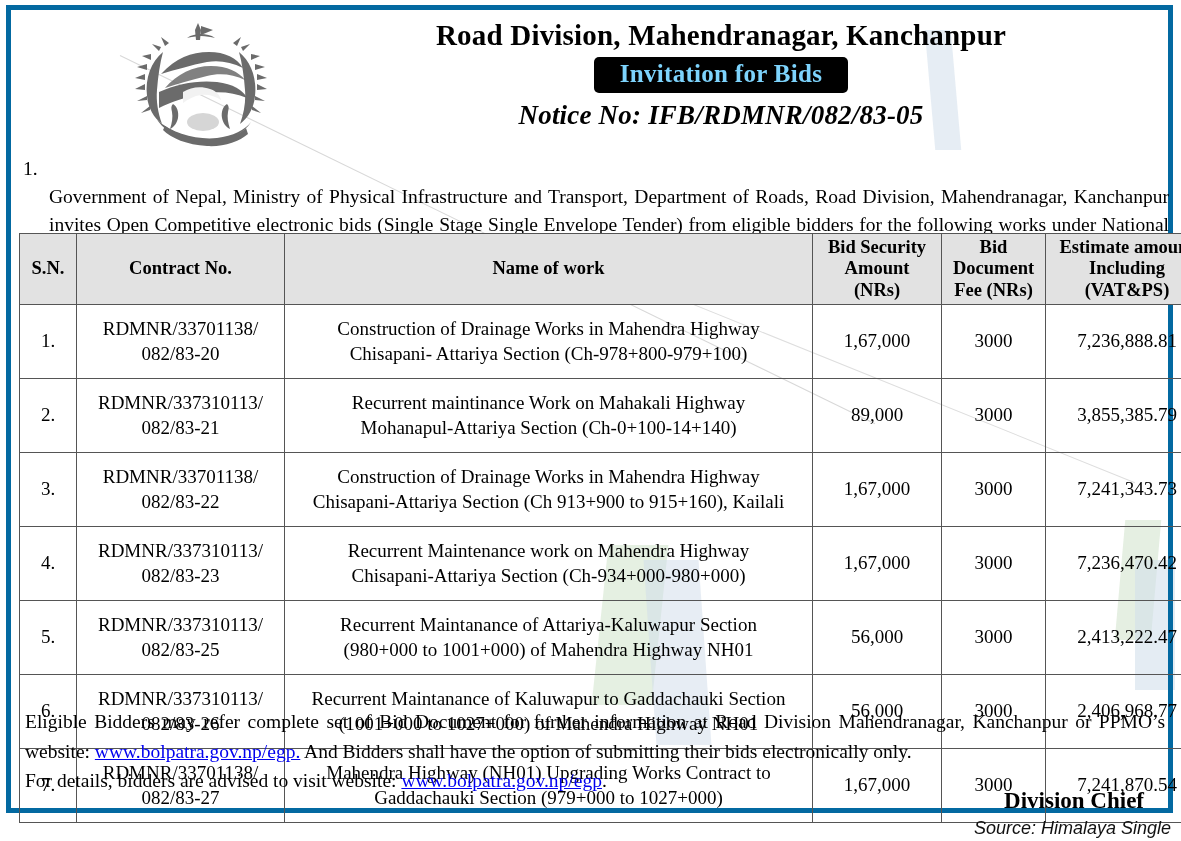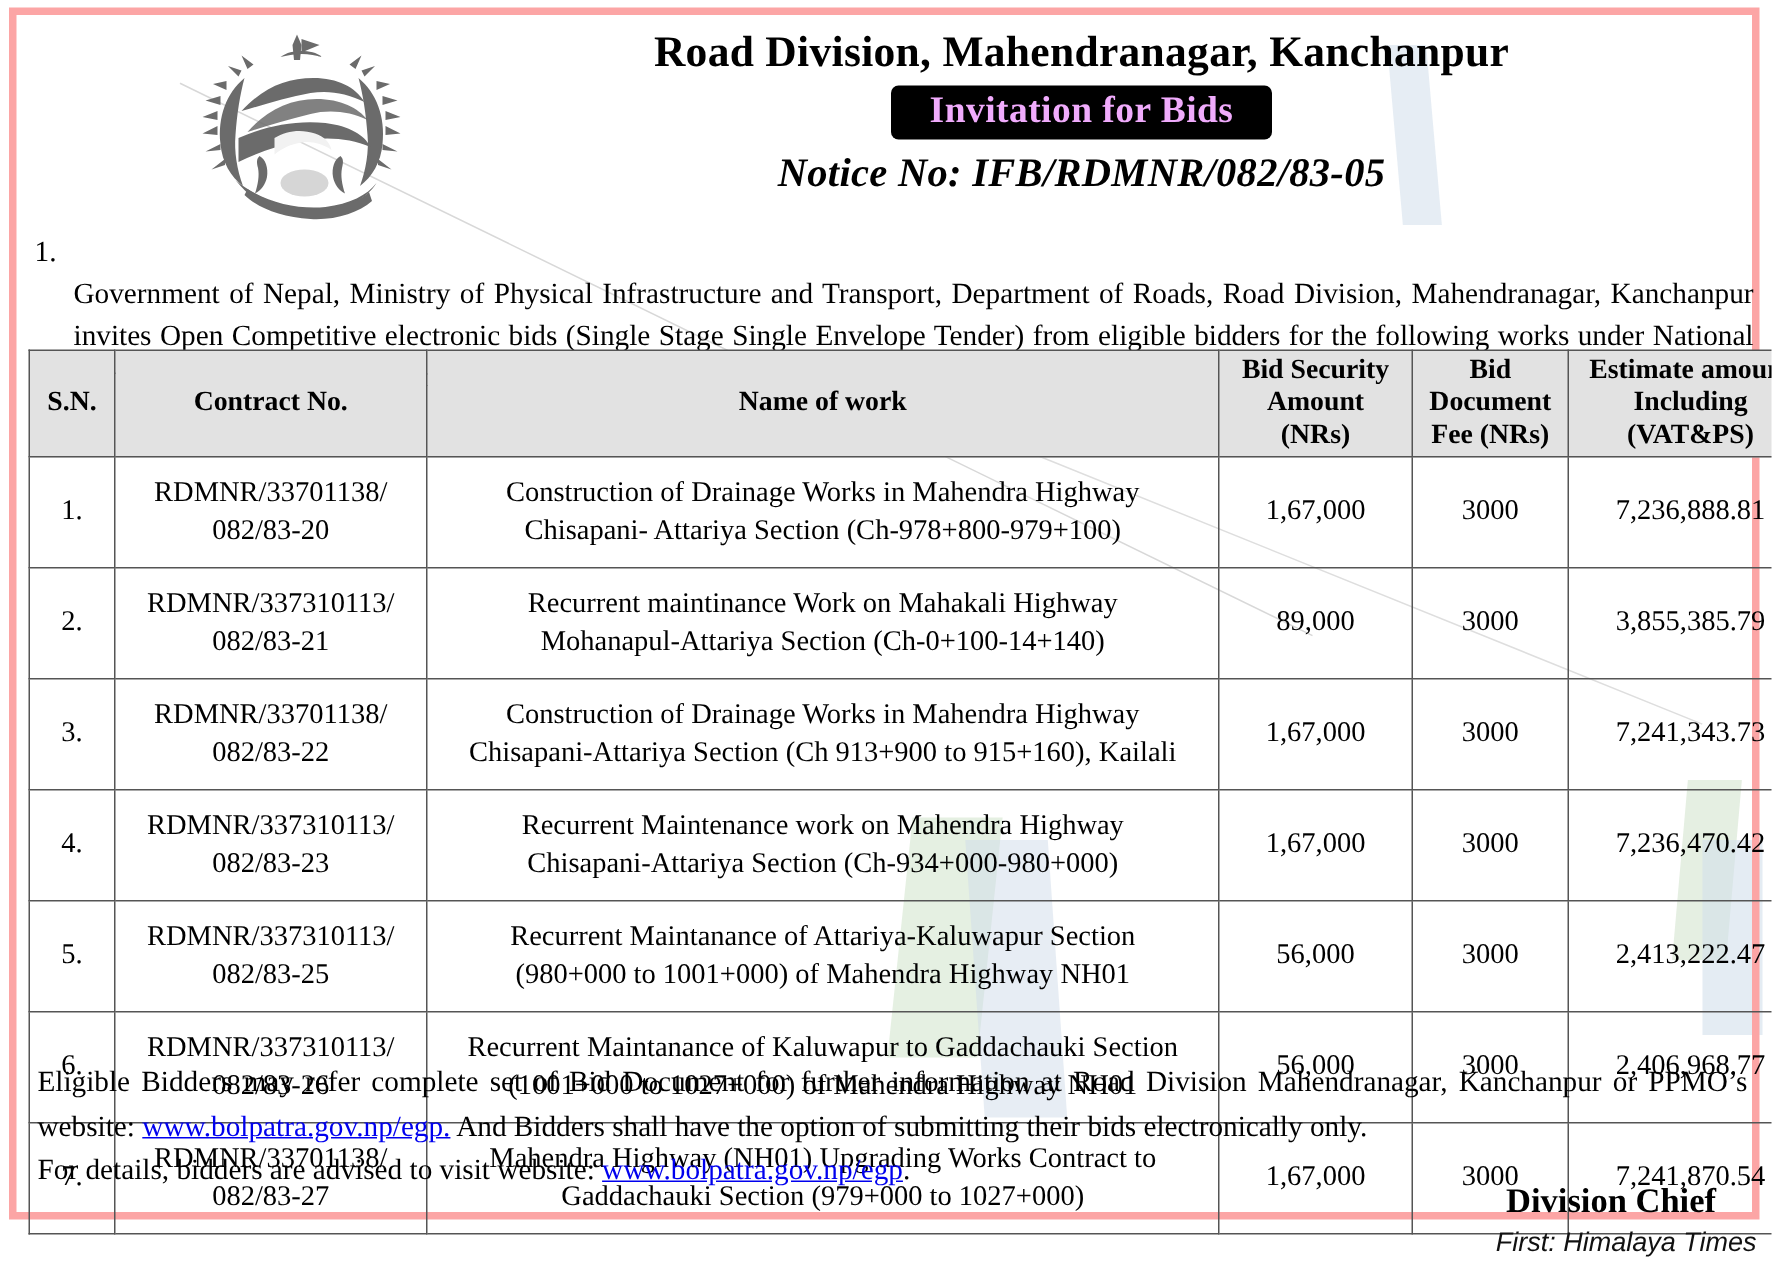--- a/index.html
+++ b/index.html
@@ -81,21 +81,21 @@
     transform-origin: left center;
   }
 
   
   .ad-box {
     position: absolute;
     left: 6px;
     top: 5px;
     width: 1167px;
     height: 808px;
-    border: 5px solid #fca5a5;
+    border: 5px solid #0369a1;
     box-sizing: border-box;
     background: transparent;
     z-index: 2;
   }
   .ad-inner {
     position: relative;
     width: 100%;
     height: 100%;
     padding: 0;
     box-sizing: border-box;
@@ -122,21 +122,21 @@
     letter-spacing: .2px;
     line-height: 1.1;
     margin: 6px 0 0 0;
   }
   .ifb-banner-wrap {
     margin-top: 5px;
   }
   .ifb-banner {
     display: inline-block;
     background: #000000;
-    color: #f0abfc;
+    color: #7dd3fc;
     font-size: 25px;
     font-weight: bold;
     padding: 3px 26px 5px 26px;
     border-radius: 5px;
     letter-spacing: .3px;
   }
   .notice-no {
     margin-top: 7px;
     font-size: 27px;
     font-weight: bold;
@@ -464,13 +464,13 @@
     <div class="notes">
       <p class="ln1"><span>Eligible Bidders may refer complete set of Bid Document for further information at Road Division Mahendranagar, Kanchanpur or PPMO’s website: </span><a class="link" href="#">www.bolpatra.gov.np/egp.</a><span> And Bidders shall have the option of submitting their bids electronically only.</span></p>
       <p><span>For details, bidders are advised to visit website: </span><a class="link" href="#">www.bolpatra.gov.np/egp</a><span>.</span></p>
     </div>
 
     <div class="signature">Division Chief</div>
 
   </div>
 </div>
 
-<div class="source-credit">First: Himalaya Times</div>
+<div class="source-credit">Source: Himalaya Single</div>
 
 </body></html>

